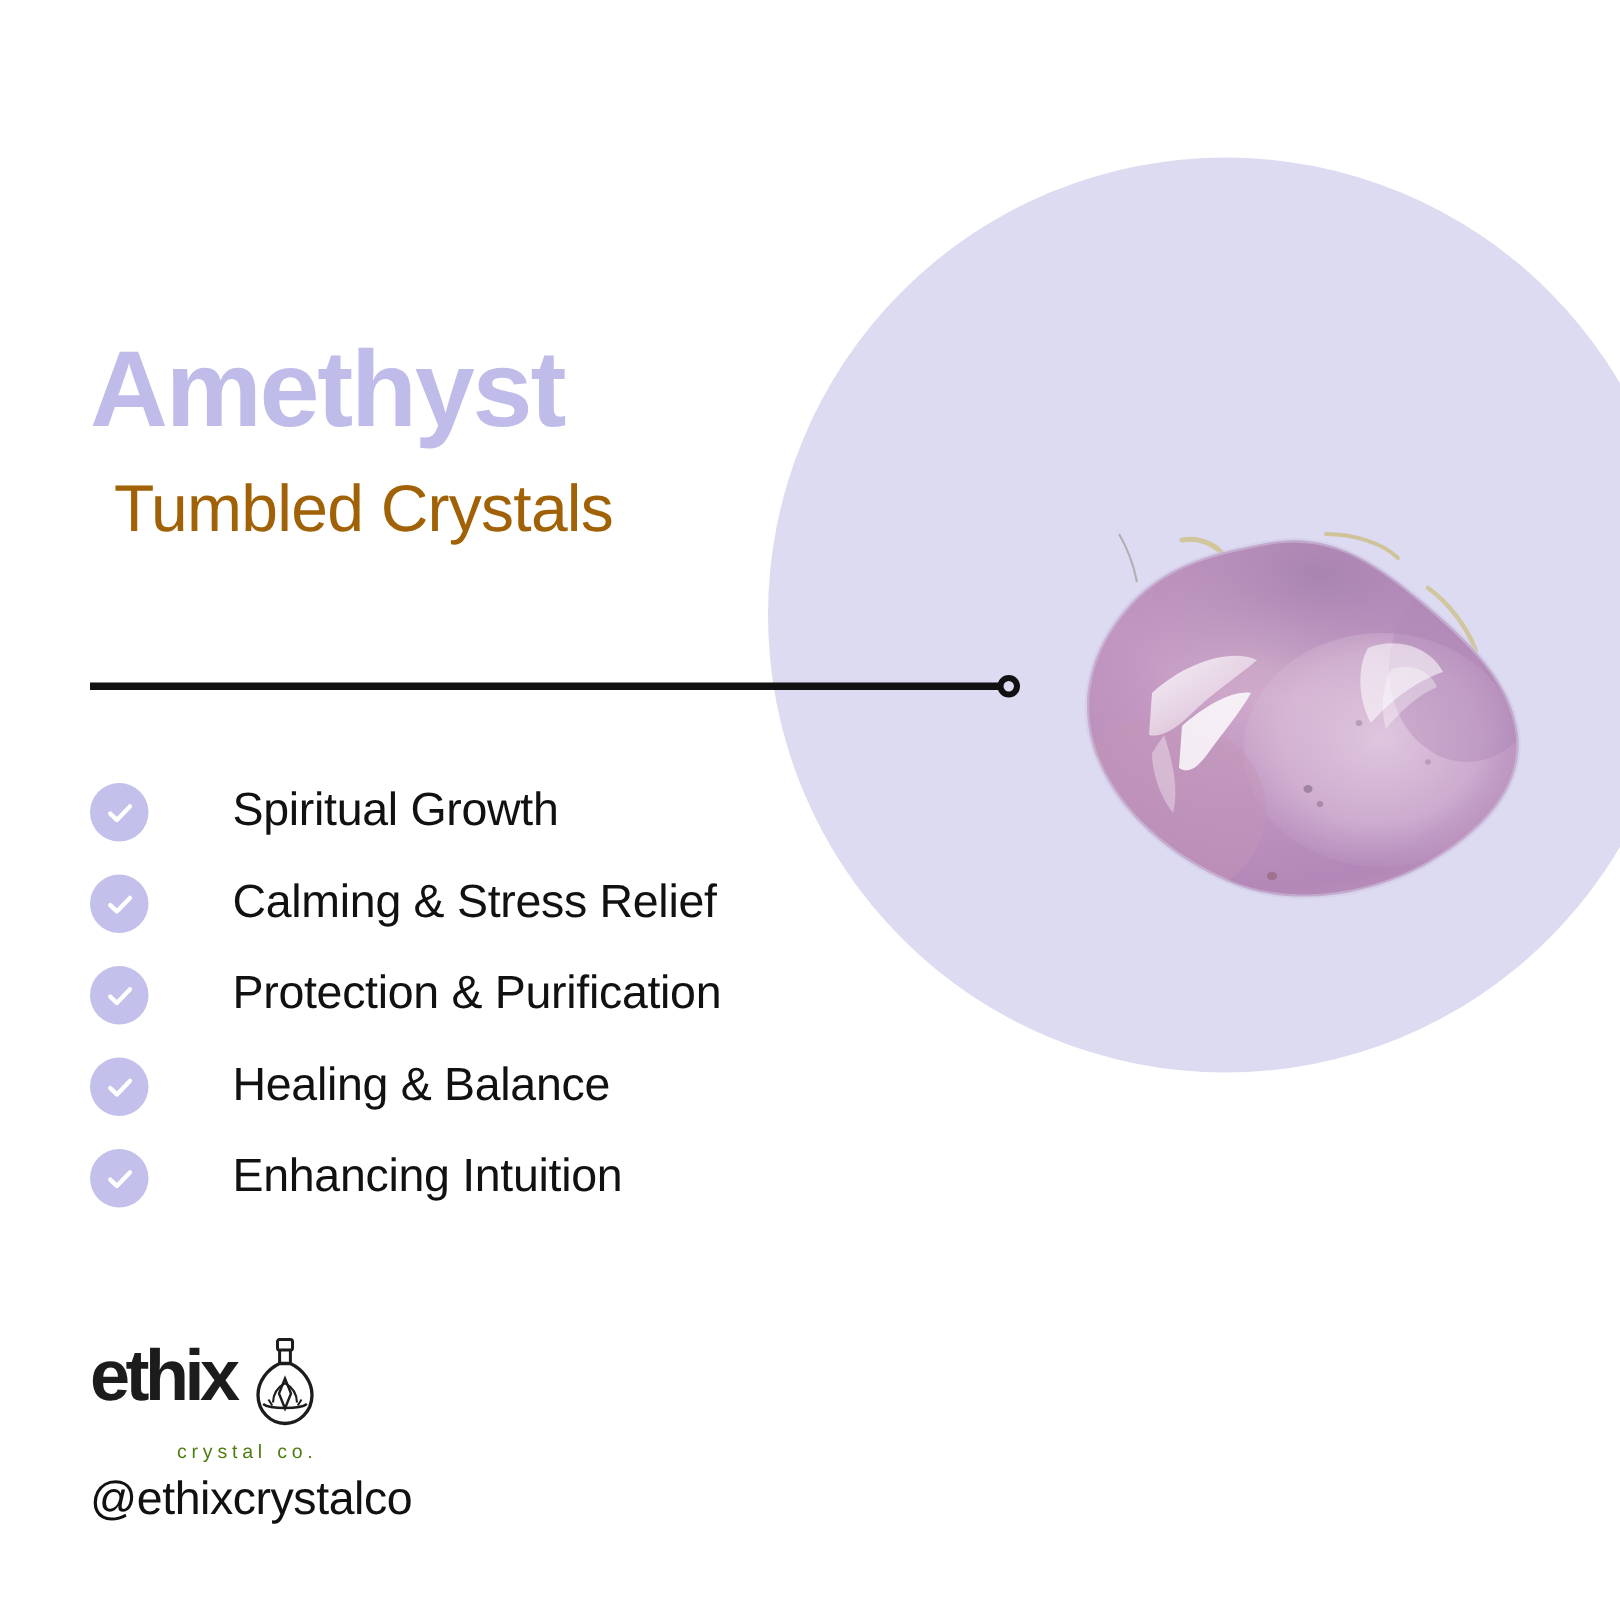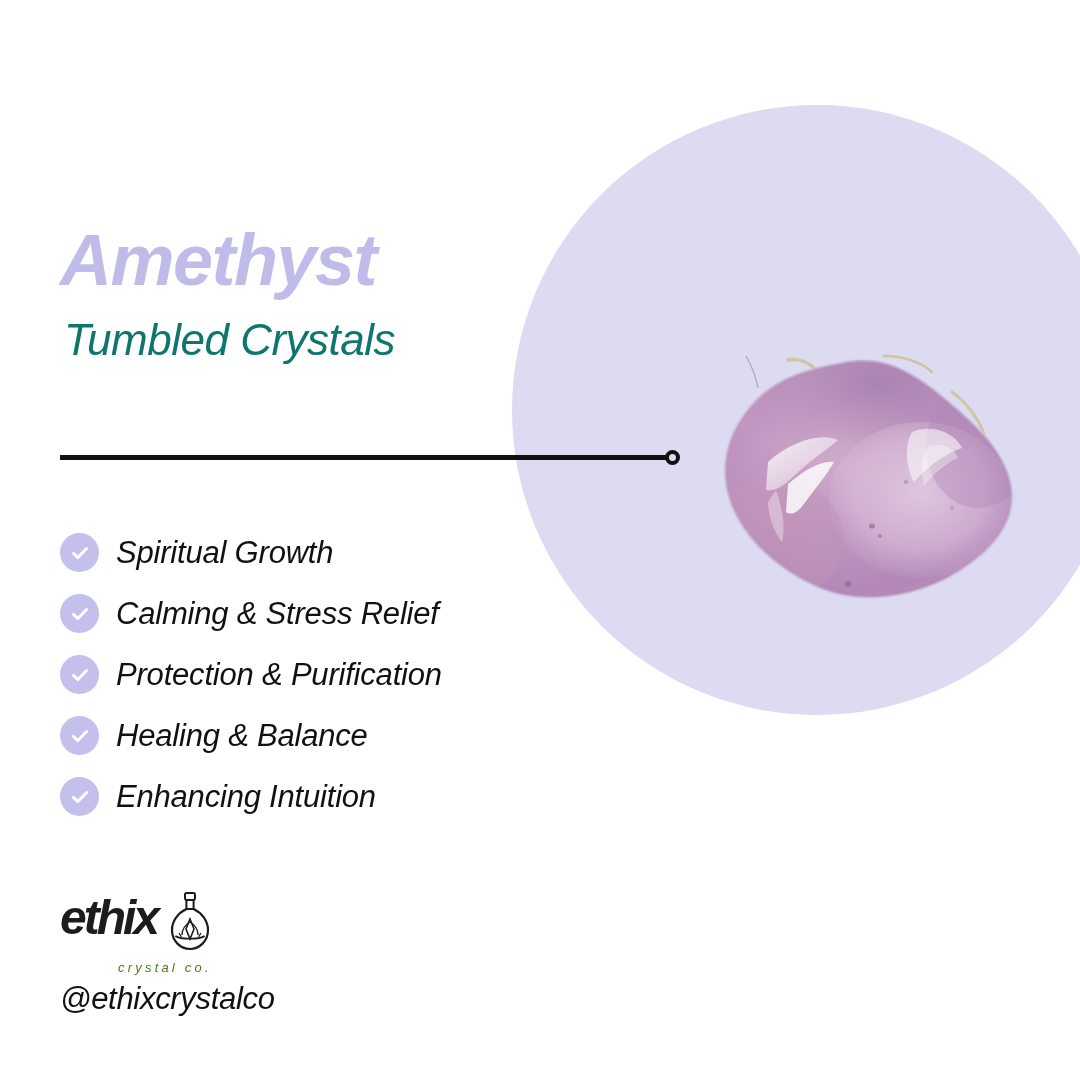--- a/index.html
+++ b/index.html
@@ -17,40 +17,40 @@
     left:512px; top:105px;
     width:610px; height:610px;
     border-radius:50%;
     background:#dcdbf2;
   }
 
   
   #content{
     position:absolute;
     left:0; top:0;
-    width:560px; height:1020px;font-style:italic;
+    width:560px; height:1020px;
   }
 
   #title{
     position:absolute;
     left:60px; top:224px;
     font-size:72px;
     font-weight:bold;
     letter-spacing:-1.5px;
     color:#bfbcea;
     line-height:1;
   }
 
   #subtitle{
     position:absolute;
-    left:64px; top:318px;
+    left:76px; top:318px;
     font-size:44px;
     font-weight:400;
     letter-spacing:-0.5px;
-    color:#0f766e;
+    color:#a16207;
     line-height:1;
   }
 
   
   #rule-wrap{
     position:absolute;
     left:60px; top:450px;
     width:620px; height:16px;
   }
   #rule-line{
@@ -69,22 +69,23 @@
   }
 
   
   #benefits{
     position:absolute;
     left:60px; top:522px;
     width:470px;
   }
   .benefit-row{
     display:flex;
-    align-items:center;
+    align-items:flex-start;
     height:61px;
+    gap:39px;
   }
   .benefit-badge{
     width:39px; height:39px;
     border-radius:50%;
     background:#c3c0ec;
     flex:0 0 39px;
     display:flex;
     align-items:center;
     justify-content:center;
   }

